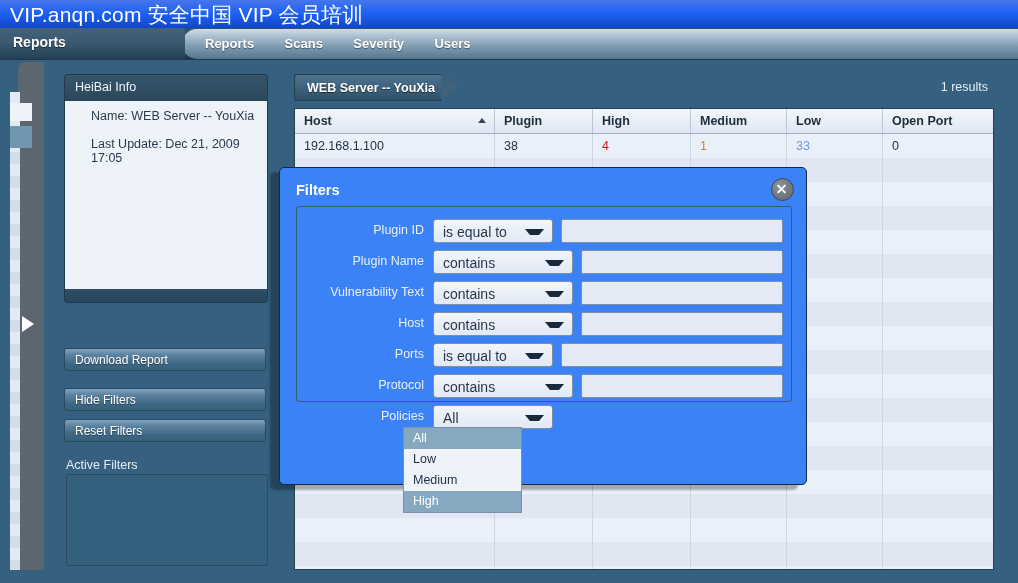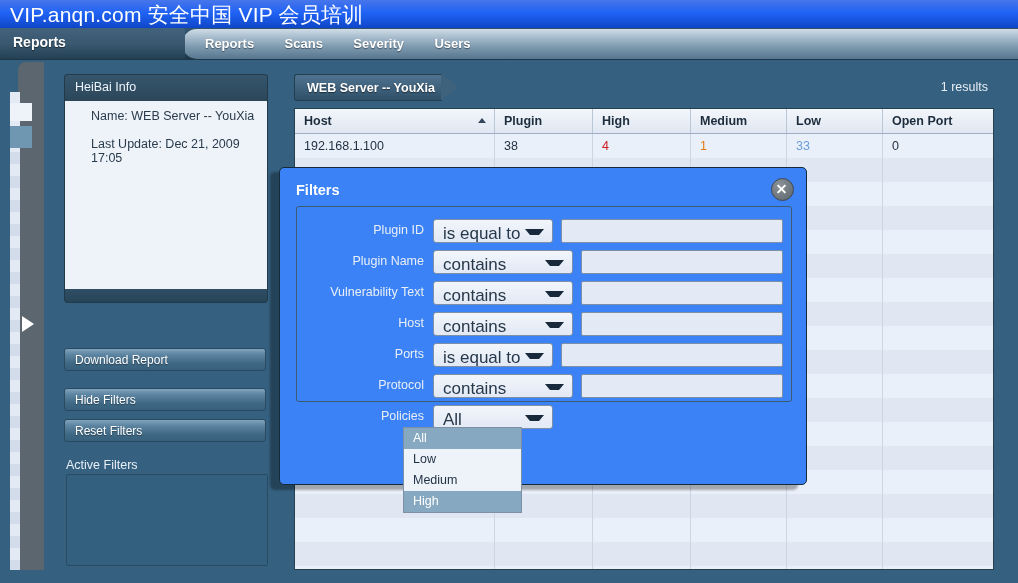--- a/index.html
+++ b/index.html
@@ -220,21 +220,21 @@
     position:absolute;left:0;width:127px;text-align:right;
     font-size:12.5px;color:#e9eff6;top:4px;
   }
   .fsel{
     position:absolute;height:24px;
     background:linear-gradient(to bottom,#f2f5fb 0%,#e2e9f5 100%);
     border:1px solid #7d90a6;border-radius:3px;box-sizing:border-box;
     cursor:pointer;
   }
   .fsel span{
-    display:block;padding:4px 0 0 9px;font-size:17px;color:#27384a;
+    display:block;padding:4px 0 0 9px;font-size:14px;color:#27384a;
   }
   .fsel .caret{
     position:absolute;right:8px;top:9px;width:0;height:0;
     border-left:5px solid transparent;border-right:5px solid transparent;
     border-top:6px solid #17293b;
   }
   .ftext{
     position:absolute;height:24px;
     background:#e3eaf6;border:1px solid #7d90a6;border-radius:2px;
     box-sizing:border-box;

